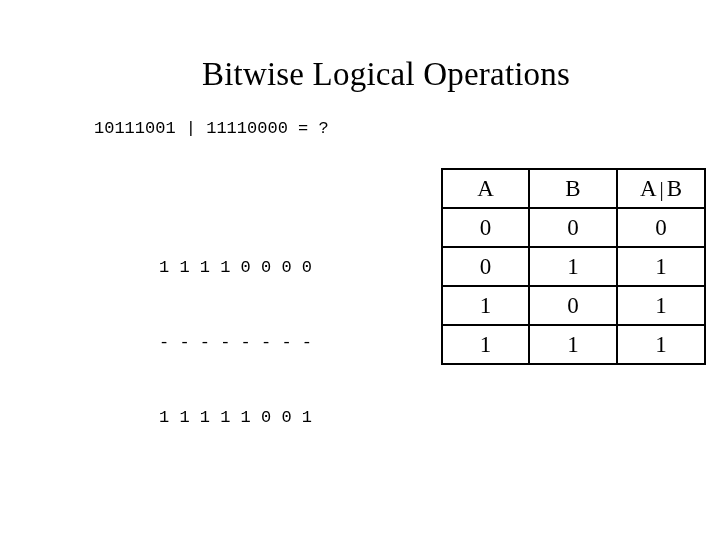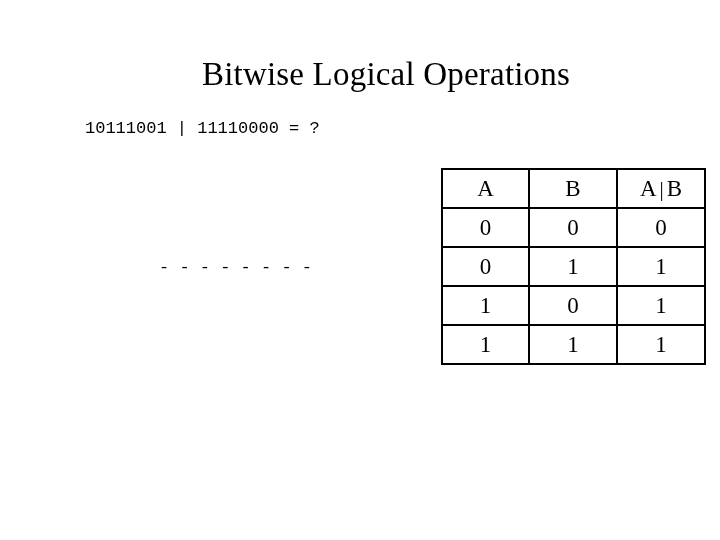--- a/index.html
+++ b/index.html
@@ -34,21 +34,21 @@
     font-weight: normal;
     line-height: 1.15;
     letter-spacing: 0.2px;
     color: #000000;
     white-space: nowrap;
   }
 
   
   .expression {
     position: absolute;
-    left: 59px;
+    left: 68px;
     top: 119px;
     font-family: "Liberation Mono", monospace;
     font-size: 17px;
     line-height: 20px;
     color: #000000;
     white-space: pre;
   }
 
   
   .binary-block {
@@ -103,21 +103,23 @@
 </head>
 <body>
 
 <div class="slide">
 
   <h1 class="slide-title">Bitwise Logical Operations</h1>
 
   <div class="expression">10111001 | 11110000 = ?</div>
 
   <div class="binary-block">
+    <div class="binary-row">1 1 1 1 0 0 0 0</div>
     <div class="binary-rule">- - - - - - - -</div>
+    <div class="binary-row">1 1 1 1 1 0 0 1</div>
   </div>
 
   <table class="truth-table">
     <colgroup>
       <col class="col-a">
       <col class="col-b">
       <col class="col-r">
     </colgroup>
     <thead>
       <tr>

